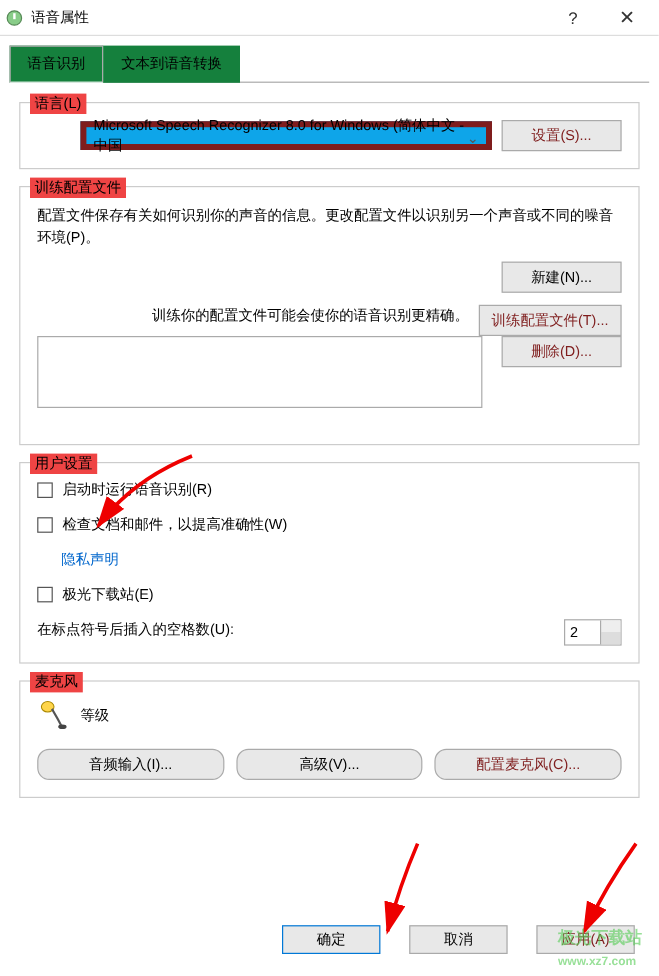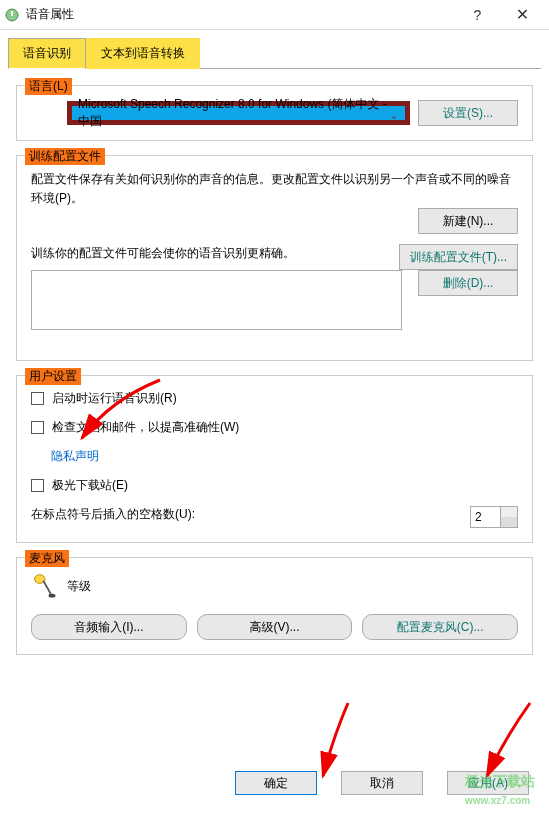--- a/index.html
+++ b/index.html
@@ -44,44 +44,44 @@
       bottom: 0; left: 8px; right: 8px;
       height: 1px;
       background: #aaa;
     }
     .tab {
       padding: 6px 14px;
       border: 1px solid transparent;
       font-size: 12px;
       position: relative;
       z-index: 1;
-      background: #fde047;
+      background: #15803d;
     }
     .tab.active {
       border: 1px solid #aaa;
       border-bottom: 1px solid #fff;
     }
     .content {
       padding: 16px;
     }
     .fieldset {
       border: 1px solid #ccc;
       padding: 14px;
       margin-bottom: 14px;
       position: relative;
     }
     .legend {
       position: absolute;
       top: -8px; left: 8px;
-      background: #f97316;
+      background: #ef4444;
       padding: 0 4px;
       font-size: 12px;
     }
     .row { display: flex; align-items: center; gap: 8px; }
-    .row-space { display: flex; align-items: flex-start; gap: 8px; justify-content: space-between; }
+    .row-space { display: flex; align-items: flex-start; gap: 8px; justify-content: space-between; text-align: right; }
     .dropdown {
       flex: 1;
       border: 5px solid #7f1d1d;
       height: 24px;
       display: flex;
       align-items: center;
       padding: 0 6px;
       background: #0ea5e9;
       position: relative;
       font-size: 12px;
@@ -99,22 +99,22 @@
       min-width: 100px;
       height: 26px;
       border: 1px solid #aaa;
       background: #e8e8e8;
       display: flex;
       align-items: center;
       justify-content: center;
       font-size: 12px;
       padding: 0 10px;
     }
-    .btn.disabled { color: #0f766e; }
-    .text-desc { font-size: 12px; line-height: 1.6; }
+    .btn.disabled { color: #7f1d1d; }
+    .text-desc { font-size: 12px; line-height: 1.6; margin-bottom: 10px; }
     .textarea {
       border: 1px solid #aaa;
       height: 60px;
       background: #fff;
     }
     .checkbox-row {
       display: flex;
       align-items: center;
       gap: 8px;
       margin-bottom: 12px;

